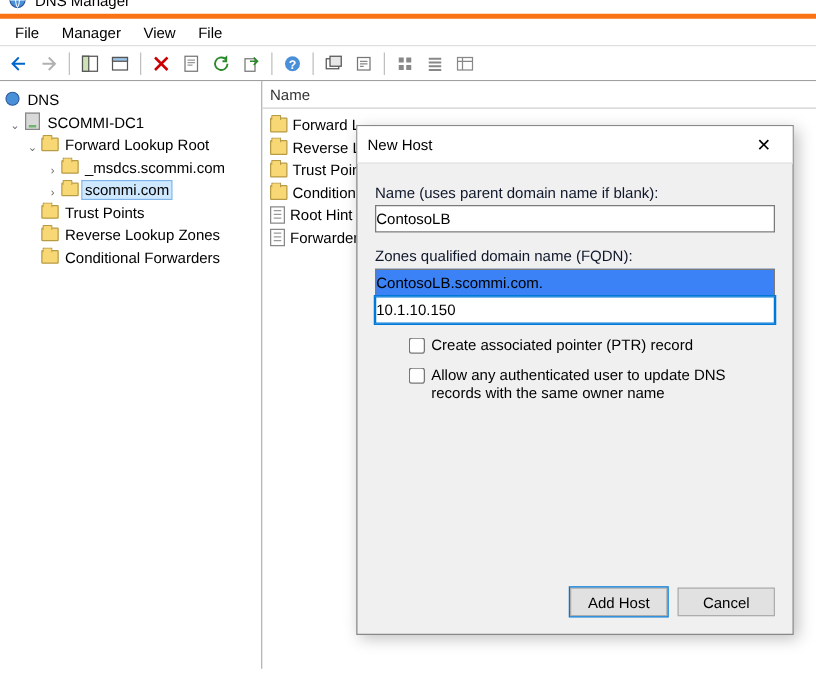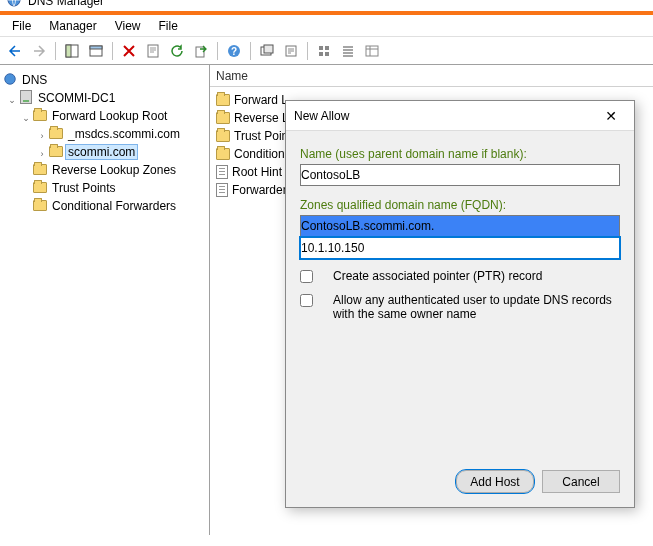--- a/index.html
+++ b/index.html
@@ -53,29 +53,29 @@
       background: #f0f0f0;
       border: 1px solid #888;
       box-shadow: 3px 3px 12px rgba(0,0,0,0.25);
       display: flex; flex-direction: column;
       font-size: 12px;
     }
     .dialog-title { height: 30px; display:flex; align-items:center; justify-content: space-between; padding: 0 8px; background:#fff; border-bottom:1px solid #ddd;}
     .dialog-title .txt { font-size: 12px; }
     .close-btn { width: 30px; height: 22px; display:flex; align-items:center; justify-content:center; font-size:14px; cursor:default;}
     .dialog-body { padding: 10px 14px; flex:1; }
-    .field-label { margin-top: 6px; margin-bottom: 3px; color:#4d7c0f; }
+    .field-label { margin-top: 6px; margin-bottom: 3px; color:#0f172a; }
     .text-input { width: 100%; height: 22px; border: 1px solid #7a7a7a; padding: 2px 0; font-family: inherit; font-size: 12px; background:#fff;}
     .text-input[readonly]{ background:#3b82f6; }
     .text-input.focused { border-color:#0078d7; outline:1px solid #0078d7; }
-    .chk-row { display:flex; align-items:flex-start; margin-top:10px; gap:20px;}
+    .chk-row { display:flex; align-items:flex-start; margin-top:10px; gap:5px;margin-left:27px;}
     .chk { width:13px; height:13px; margin-top:1px;}
     .dialog-buttons { padding: 10px 14px 14px; display:flex; justify-content:flex-end; gap:8px; }
     .dlg-btn { min-width:78px; height:23px; background:#e1e1e1; border:1px solid #adadad; font-family:inherit; font-size:12px; cursor:default;}
-    .dlg-btn.primary{ outline:1px solid #0078d7;border-radius:10px; }
+    .dlg-btn.primary{ outline:1px solid #0078d7; }
   </style>
 </head>
 <body>
 
 <div class="titlebar">
   <span class="icon">
     <svg width="16" height="16" viewBox="0 0 16 16">
         <circle cx="8" cy="8" r="6" fill="#4a90d9" stroke="#2c5aa0"></circle>
         <path d="M2 8h12M8 2c2 3 2 9 0 12M8 2c-2 3-2 9 0 12" stroke="#fff" stroke-width="0.8" fill="none"></path>
       </svg>
@@ -221,28 +221,28 @@
         <span class="tree-icon">
             <div class="folder-icon"></div>
           </span>
         <span class="tree-label selected">scommi.com</span>
       </div>
       <div class="tree-row">
         <span class="tree-indent" style="width:30px"></span>
         <span class="tree-icon">
             <div class="folder-icon"></div>
           </span>
+        <span class="tree-label">Trust Points</span>
+      </div>
+      <div class="tree-row">
+        <span class="tree-indent" style="width:30px"></span>
+        <span class="tree-icon">
+            <div class="folder-icon"></div>
+          </span>
         <span class="tree-label">Reverse Lookup Zones</span>
-      </div>
-      <div class="tree-row">
-        <span class="tree-indent" style="width:30px"></span>
-        <span class="tree-icon">
-            <div class="folder-icon"></div>
-          </span>
-        <span class="tree-label">Trust Points</span>
       </div>
       <div class="tree-row">
         <span class="tree-indent" style="width:30px"></span>
         <span class="tree-icon">
             <div class="folder-icon"></div>
           </span>
         <span class="tree-label">Conditional Forwarders</span>
       </div>
     </div>
   </div>
@@ -289,21 +289,21 @@
           <span>Forwarder</span>
         </div>
     </div>
   </div>
 </div>
 
 <div class="chev">»</div>
 
 <div class="dialog">
   <div class="dialog-title">
-    <span class="txt">New Allow</span>
+    <span class="txt">New Host</span>
     <div class="close-btn">
         <span>✕</span>
       </div>
   </div>
   <div class="dialog-body">
     <div class="field-label">Name (uses parent domain name if blank):</div>
     <input class="text-input" value="ContosoLB" style="">
 
     <div class="field-label" style="margin-top:12px">Zones qualified domain name (FQDN):</div>
     <input class="text-input" readonly="" value="ContosoLB.scommi.com." style="">

